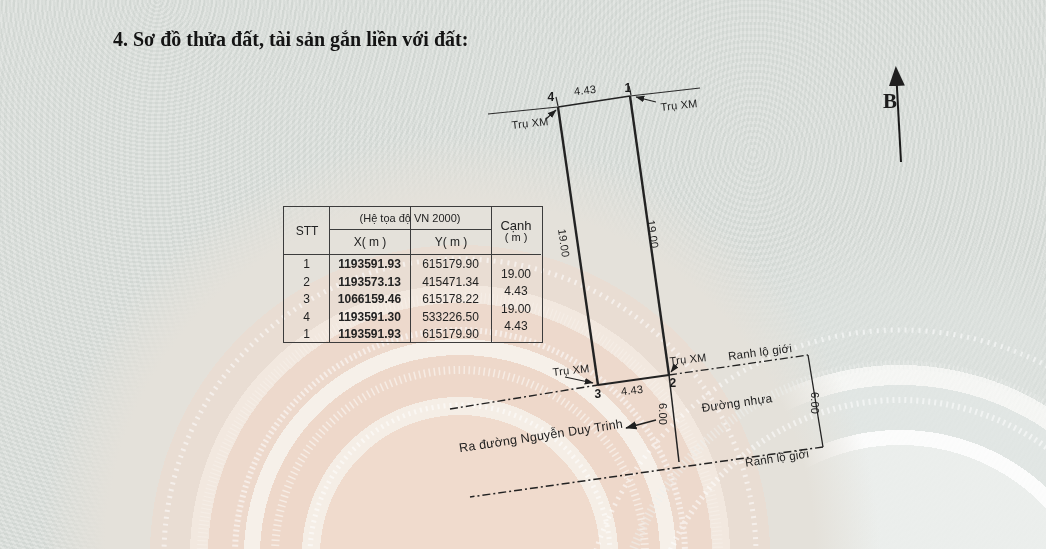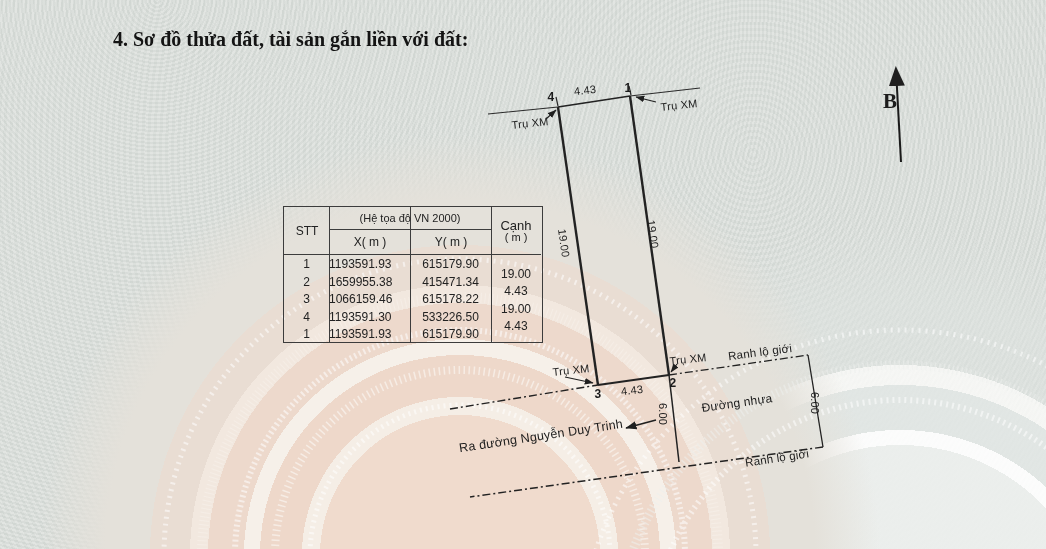--- a/index.html
+++ b/index.html
@@ -33,21 +33,21 @@
   }
   #coord-table{
     position:absolute;left:283px;top:206px;width:260px;height:137px;
     border:1.5px solid #3c3c3c;box-sizing:border-box;font-size:12px;color:#222;
   }
   #coord-table .vline{position:absolute;top:0;bottom:0;width:0;border-left:1.3px solid #3c3c3c;}
   #coord-table .hline{position:absolute;height:0;border-top:1.3px solid #3c3c3c;}
   #coord-table .cellc{position:absolute;transform:translate(-50%,-50%);white-space:nowrap;}
   .trow{position:absolute;left:0;width:207px;height:18px;display:flex;align-items:center;}
   .trow .c-stt{width:45px;text-align:center;}
-  .trow .c-x{width:81px;}
+  .trow .c-x{width:81px;text-align:center;font-weight:bold;}
   .trow .c-y{width:81px;text-align:center;}
   .edgeval{position:absolute;left:207px;width:50px;text-align:center;transform:translateY(-50%);}
   
   #plot-svg{position:absolute;left:0;top:0;}
 </style>
 </head>
 <body>
 
 <div id="paper">
 
@@ -114,21 +114,21 @@
     <span class="cellc" style="left:232px;top:18px;font-size:13px">Cạnh</span>
     <span class="cellc" style="left:232px;top:30px;font-size:11px">( m )</span>
 
     <div class="trow" style="top:48px">
       <span class="c-stt">1</span>
       <span class="c-x">1193591.93</span>
       <span class="c-y">615179.90</span>
     </div>
     <div class="trow" style="top:65.6px">
       <span class="c-stt">2</span>
-      <span class="c-x">1659955.38</span>
+      <span class="c-x">1193573.13</span>
       <span class="c-y">415471.34</span>
     </div>
     <div class="trow" style="top:83.2px">
       <span class="c-stt">3</span>
       <span class="c-x">1066159.46</span>
       <span class="c-y">615178.22</span>
     </div>
     <div class="trow" style="top:100.8px">
       <span class="c-stt">4</span>
       <span class="c-x">1193591.30</span>

